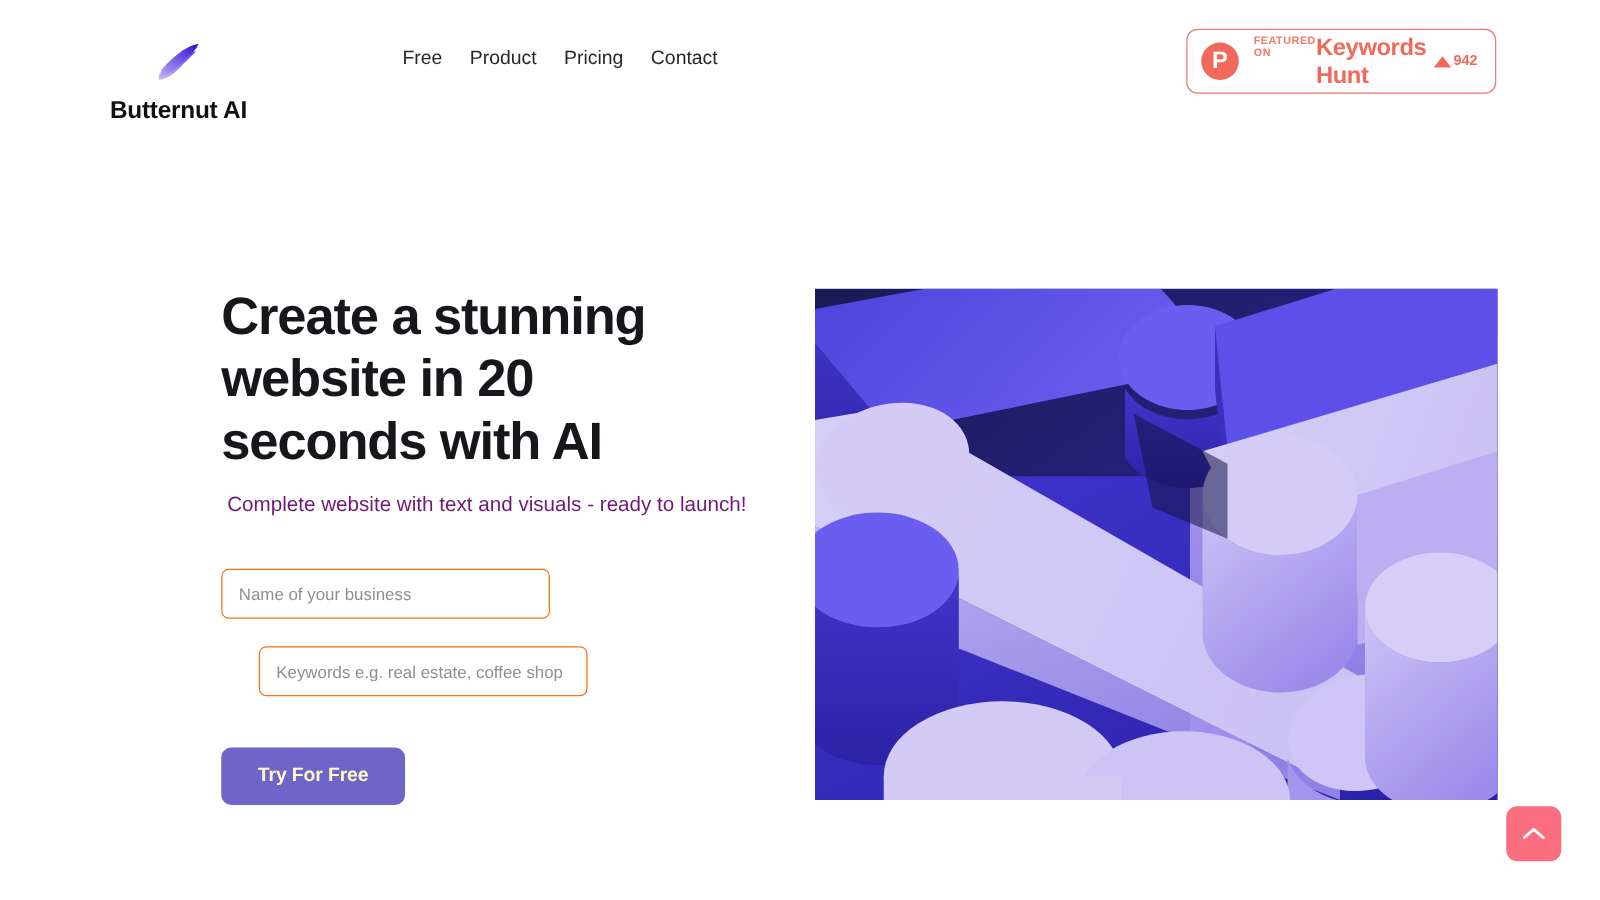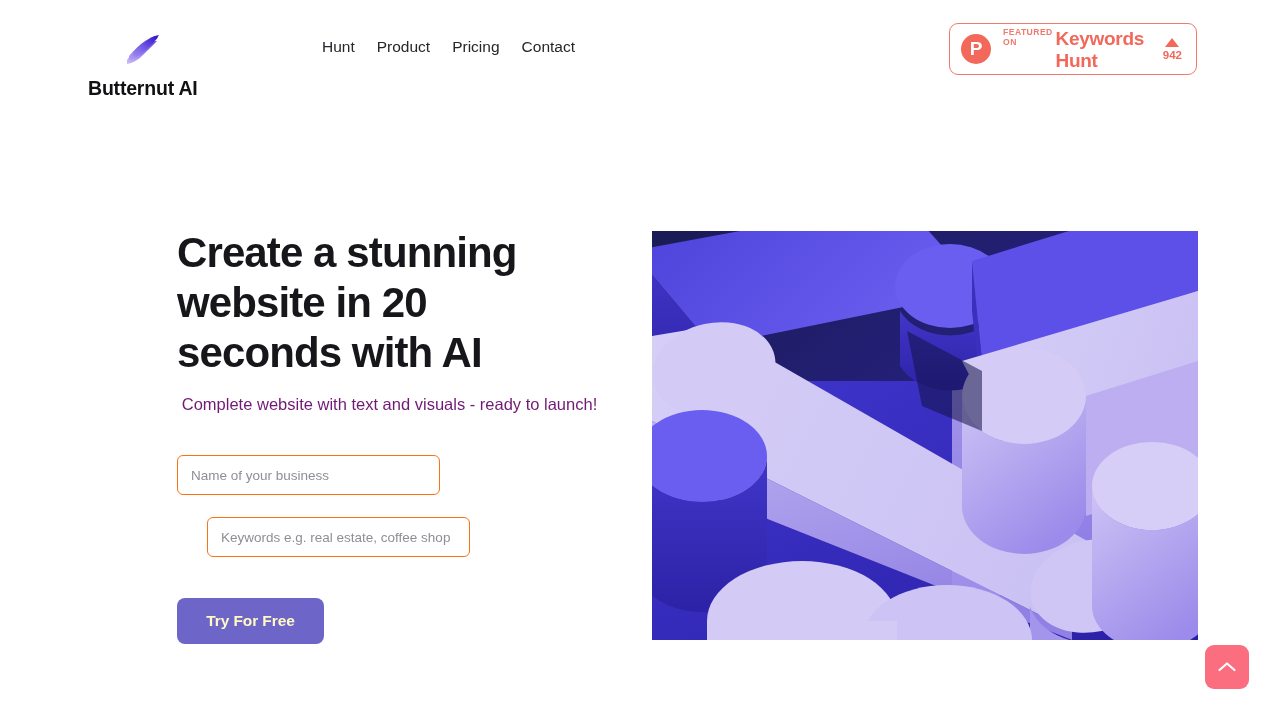--- a/index.html
+++ b/index.html
@@ -63,21 +63,21 @@
   .ph-kicker {
     font-size:8.6px; font-weight:bold; letter-spacing:0.45px;
     color:#f2796b; text-transform:uppercase; line-height:1.2;
   }
   .ph-title {
     font-size:19px; font-weight:bold; color:#f2695c;
     line-height:1.15; letter-spacing:-0.3px; margin-top:1px;
   }
   .ph-votes {
     margin-left:auto; margin-right:14px;
-    display:flex; flex-direction:column; align-items:center; gap:2px;
+    display:flex; align-items:center; gap:2px;
   }
   .ph-caret {
     width:0; height:0;
     border-left:7px solid transparent; border-right:7px solid transparent;
     border-bottom:9px solid #f2695c;
   }
   .ph-count { font-size:11.5px; font-weight:bold; color:#f2695c; }
 
   
   .hero-left { position:absolute; left:177px; top:228px; width:430px; }
@@ -156,21 +156,21 @@
         </defs>
         <path d="M2 26 C6 20 13 14 21 10 C25 8 29 7 32 7 C28 11 23 16 18 21 C13 26 8 29 2 30 Z" fill="url(#wg1)"></path>
         <path d="M4 22 C9 16 16 10 24 6 C27 4.5 30.5 3.5 33 3.5 C29 8 24 13 19 18 C14.5 22.5 9.5 25.5 4.5 26.5 Z" fill="url(#wg2)"></path>
         <path d="M8 18 C13 12 19 7 26 3.5 C28.5 2.3 31.5 1.5 33.5 1.5 C30 6 25.5 10.5 21 15 C17 19 12.5 22 8.5 23 Z" fill="url(#wg3)"></path>
         <path d="M13 16 C17.5 10.5 22.5 6 28 3 C30 2 32.5 1.2 34 1.2 C31 5.5 27.5 9.5 23.5 13.5 C20 17 16.5 19.5 13.5 20.5 Z" fill="url(#wg4)"></path>
       </svg>
       <span class="brand-name">Butternut AI</span>
     </div>
 
     <nav class="nav">
-      <span class="nav-item">Hunt</span>
+      <span class="nav-item">Free</span>
       <span class="nav-item">Product</span>
       <span class="nav-item">Pricing</span>
       <span class="nav-item">Contact</span>
     </nav>
 
 
     <div class="ph-badge">
       <div class="ph-logo">
         <span class="ph-logo-p">P</span>
       </div>

